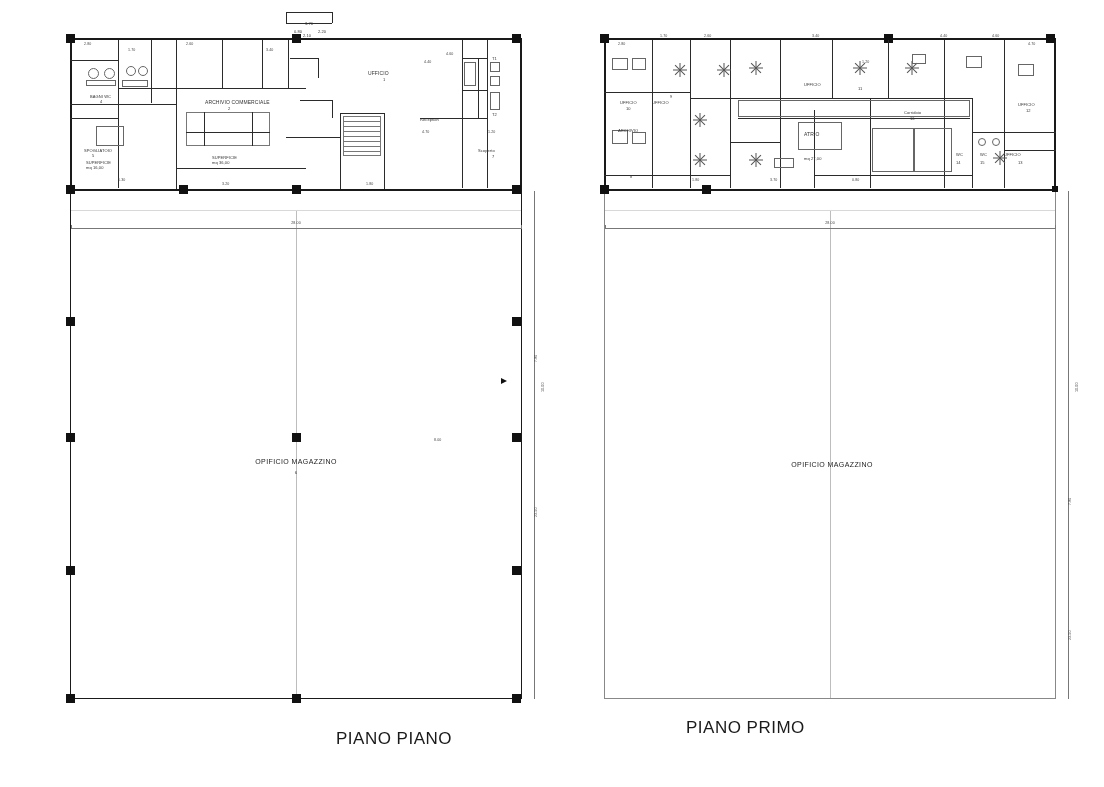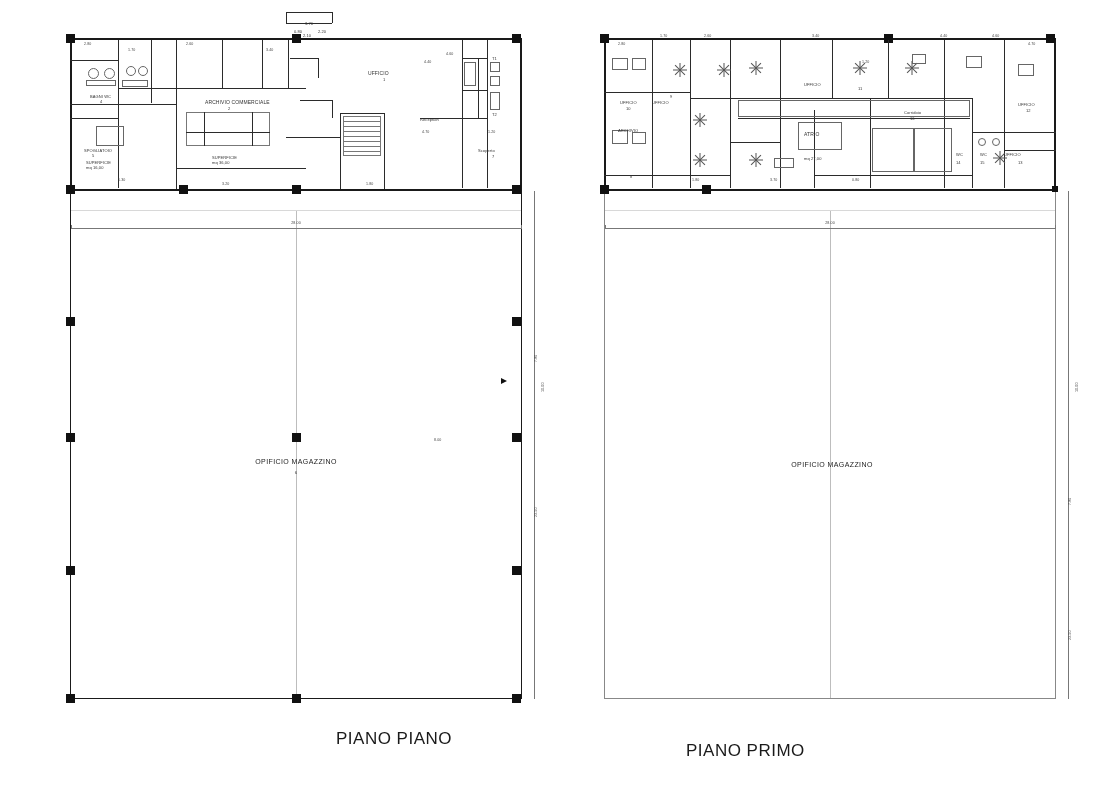--- a/index.html
+++ b/index.html
@@ -467,16 +467,16 @@
     <div class="lbl dim" style="left:388px;top:34px;">4.40</div>
     <div class="lbl dim" style="left:440px;top:34px;">4.60</div>
     <div class="lbl dim" style="left:476px;top:42px;">4.70</div>
     <div class="lbl dim" style="left:310px;top:60px;">1.20</div>
     <div class="lbl dim" style="left:140px;top:178px;">1.80</div>
     <div class="lbl dim" style="left:218px;top:178px;">3.70</div>
     <div class="lbl dim" style="left:300px;top:178px;">0.80</div>
 
     <div class="lbl mag c" style="left:280px;top:461px;">OPIFICIO MAGAZZINO</div>
 
-    <div class="plan-title" style="left:134px;top:741px;">PIANO PRIMO</div>
+    <div class="plan-title" style="left:134px;top:718px;">PIANO PRIMO</div>
   </div>
 
 </div>
 
 </body></html>

